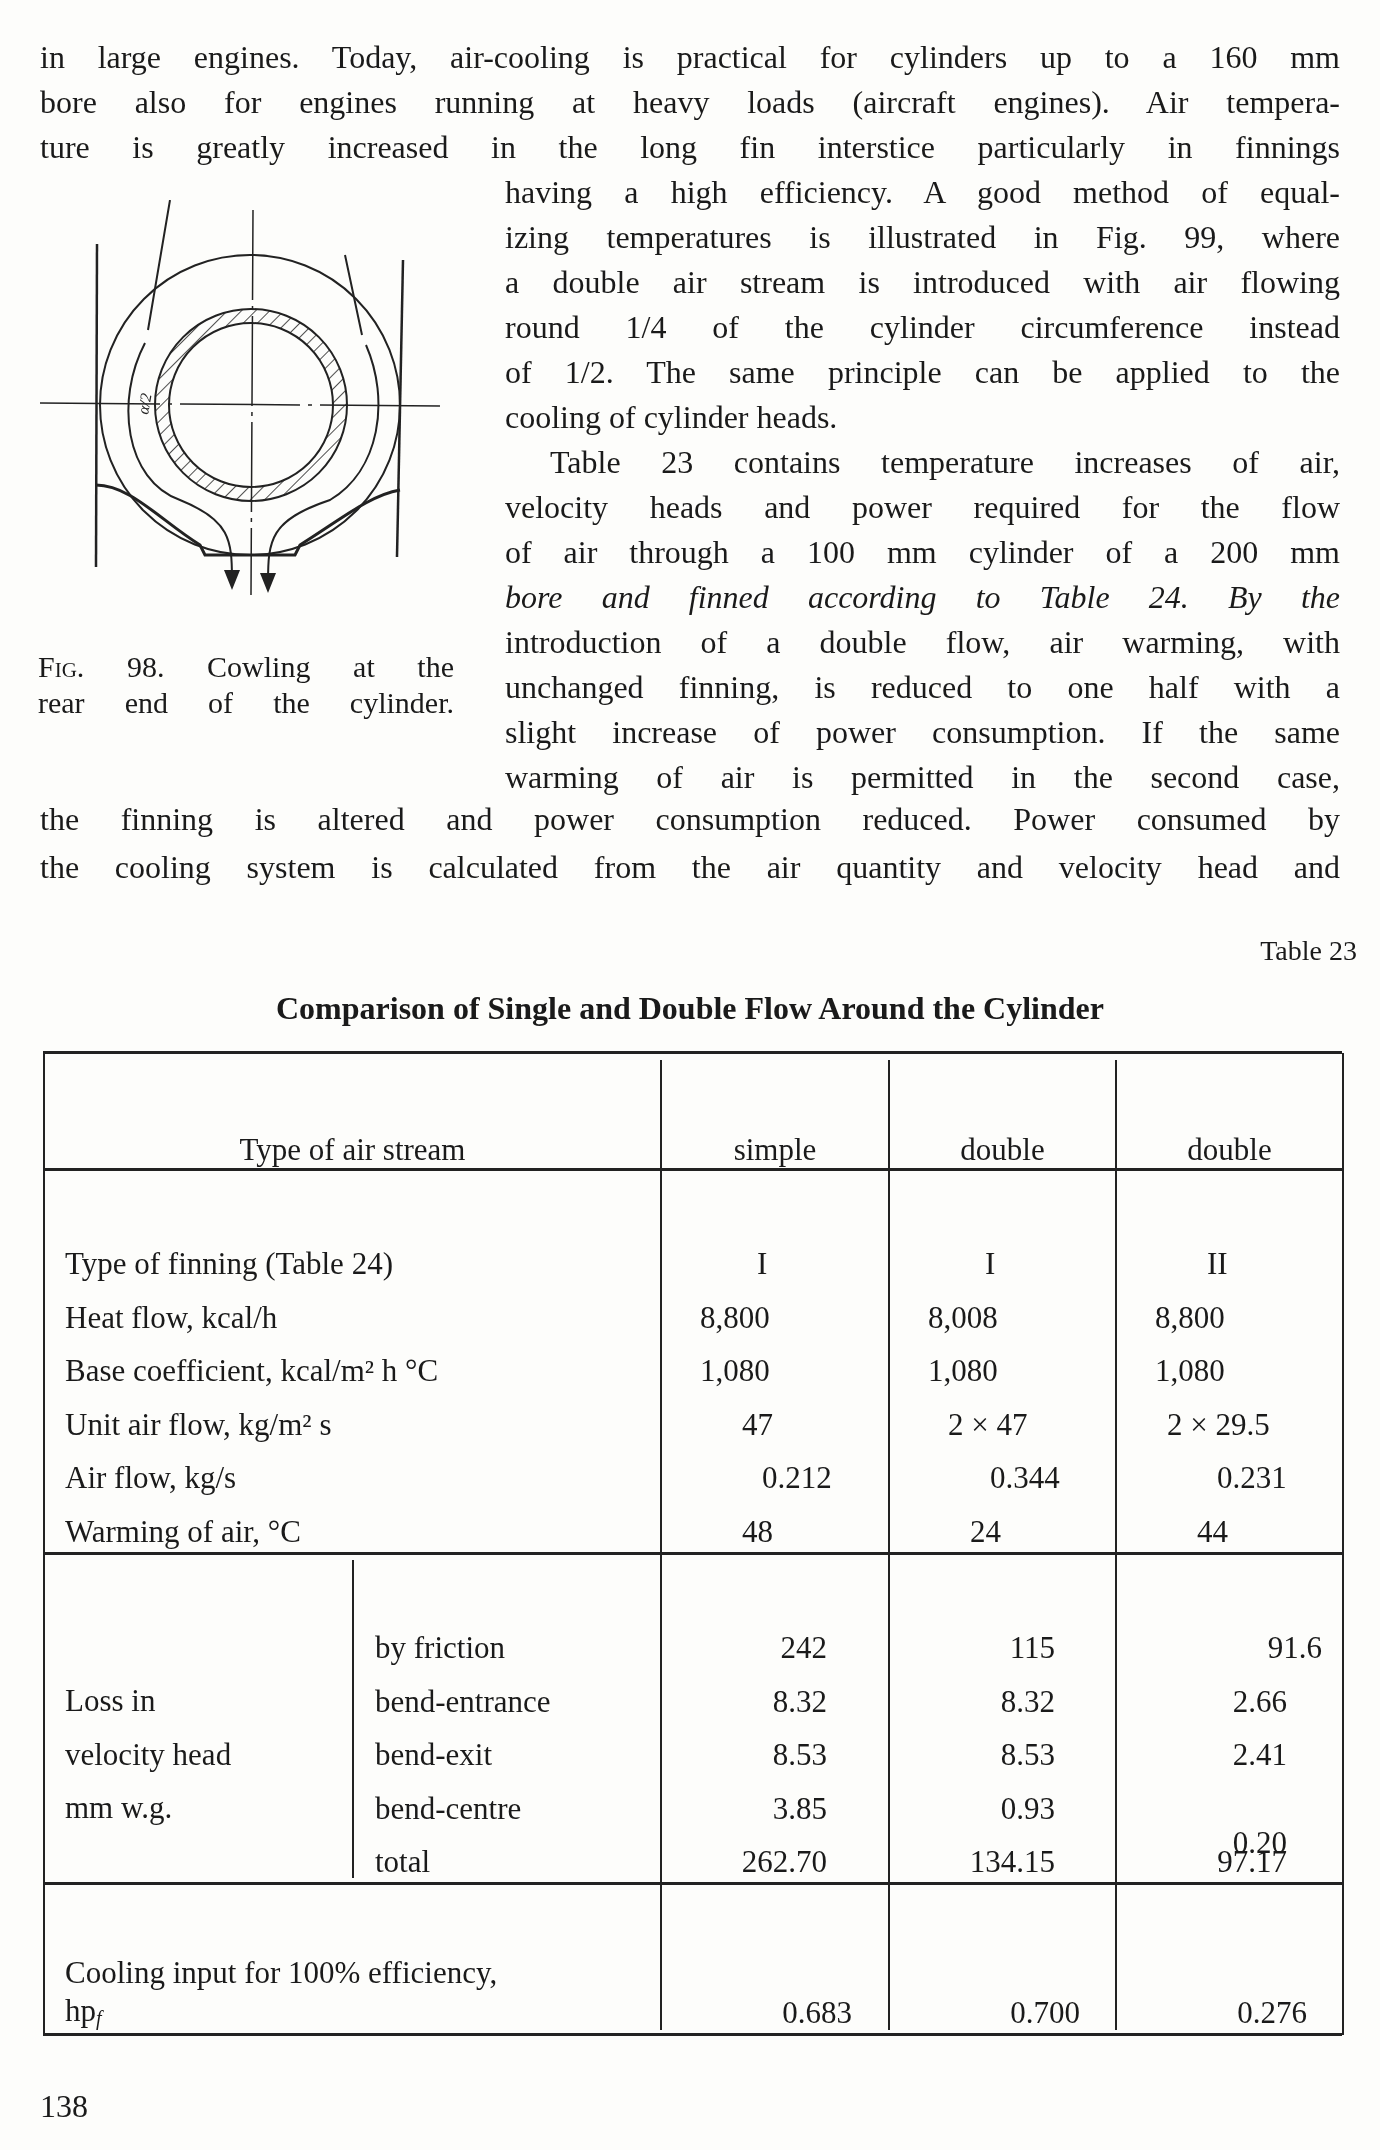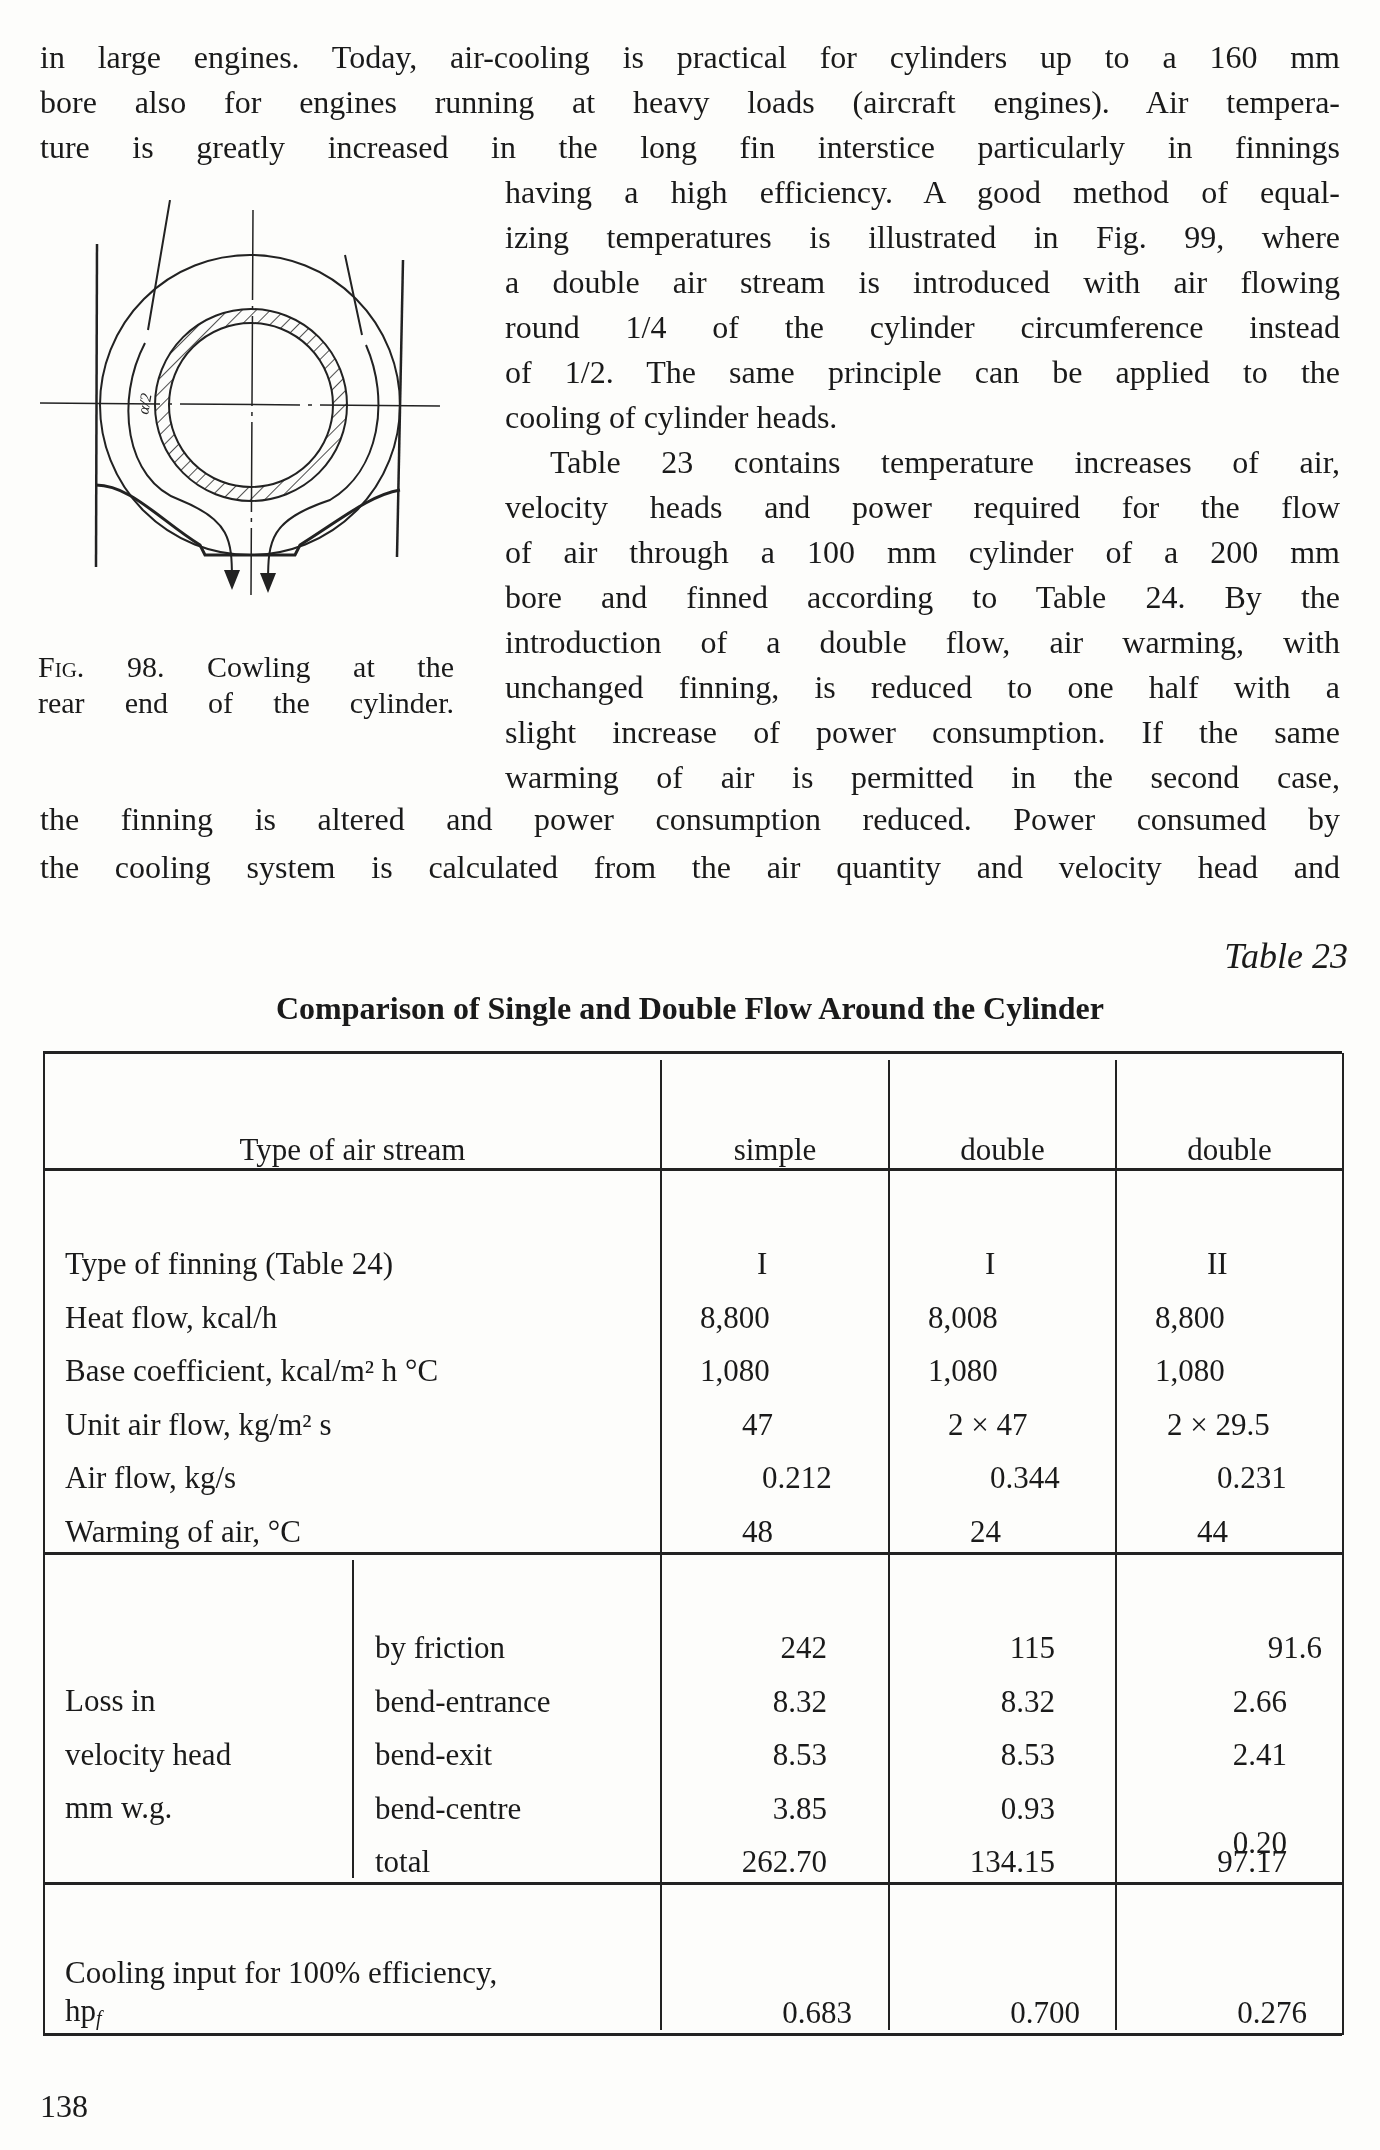--- a/index.html
+++ b/index.html
@@ -9,21 +9,21 @@
     position: relative; overflow: hidden;
   }
   .line { position: absolute; font-size: 32px; line-height: 45px; white-space: nowrap; }
   .full { left: 40px; width: 1300px; text-align: justify; text-align-last: justify; }
   .right { left: 505px; width: 835px; text-align: justify; text-align-last: justify; }
   .indent { padding-left: 45px; box-sizing: border-box; }
   .last-line { text-align-last: left; }
   .figure { position: absolute; left: 30px; top: 200px; width: 440px; height: 420px; }
   .caption { position: absolute; left: 38px; font-size: 30px; line-height: 37px; text-align: justify; text-align-last: justify; width: 416px; }
   .sc { font-variant: small-caps; }
-  .table-num { position: absolute; right: 32px; top: 935px; font-size: 36px; font-style: italic; }
+  .table-num { position: absolute; right: 23px; top: 935px; font-size: 28px; }
   .table-title { position: absolute; left: 0; width: 1380px; text-align: center; top: 990px; font-size: 32px; font-weight: bold; }
   .tbl { position: absolute; left: 43px; top: 1053px; width: 1297px; height: 982px; border-left: 2px solid #222; border-right: 2px solid #222; }
   .hline { position: absolute; left: 43px; width: 1299px; height: 3px; background: #222; }
   .vline { position: absolute; width: 1.5px; background: #222; }
   .cell { position: absolute; font-size: 31px; line-height: 40px; white-space: nowrap; margin-top: 38px; }
   .center { text-align: center; }
   .num { text-align: right; }
   .pagenum { position: absolute; left: 40px; top: 2088px; font-size: 32px; }
   sub { font-size: 20px; font-style: italic; vertical-align: -4px; }
 </style>
@@ -38,21 +38,21 @@
 <div id="right-lines">
     <div class="line right" style="top: 170px;">having a high efficiency. A good method of equal-</div>
     <div class="line right" style="top: 215px;">izing temperatures is illustrated in Fig. 99, where</div>
     <div class="line right" style="top: 260px;">a double air stream is introduced with air flowing</div>
     <div class="line right" style="top: 305px;">round 1/4 of the cylinder circumference instead</div>
     <div class="line right" style="top: 350px;">of 1/2. The same principle can be applied to the</div>
     <div class="line right last-line" style="top: 395px;">cooling of cylinder heads.</div>
     <div class="line right indent" style="top: 440px;">Table 23 contains temperature increases of air,</div>
     <div class="line right" style="top: 485px;">velocity heads and power required for the flow</div>
     <div class="line right" style="top: 530px;">of air through a 100 mm cylinder of a 200 mm</div>
-    <div class="line right" style="top: 575px;">bore and finned according to Table 24. By the</div>
+    <div class="line right" style="top: 575px; font-style: italic;">bore and finned according to Table 24. By the</div>
     <div class="line right" style="top: 620px;">introduction of a double flow, air warming, with</div>
     <div class="line right" style="top: 665px;">unchanged finning, is reduced to one half with a</div>
     <div class="line right" style="top: 710px;">slight increase of power consumption. If the same</div>
     <div class="line right" style="top: 755px;">warming of air is permitted in the second case,</div>
   </div>
 <div id="bottom-lines">
     <div class="line full" style="top: 768px; margin-top: 29px;">the finning is altered and power consumption reduced. Power consumed by</div>
     <div class="line full" style="top: 845px;">the cooling system is calculated from the air quantity and velocity head and</div>
   </div>
 

